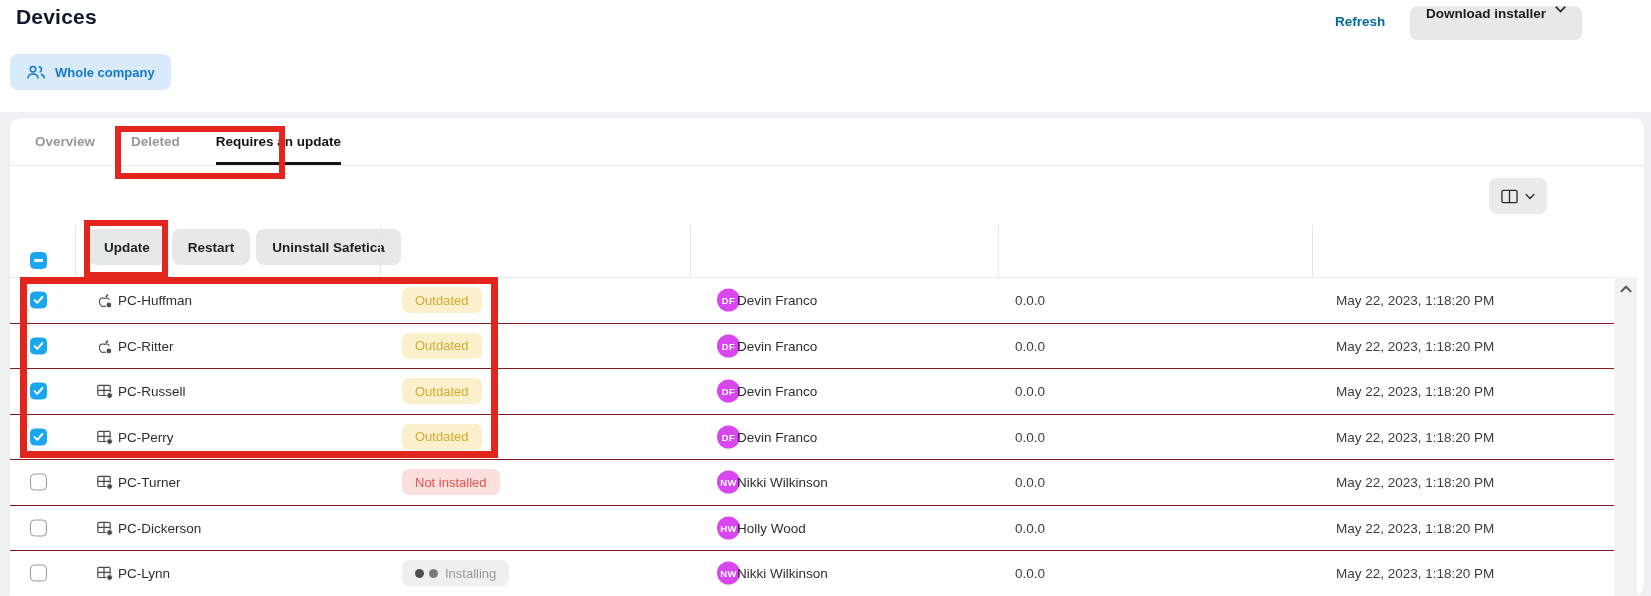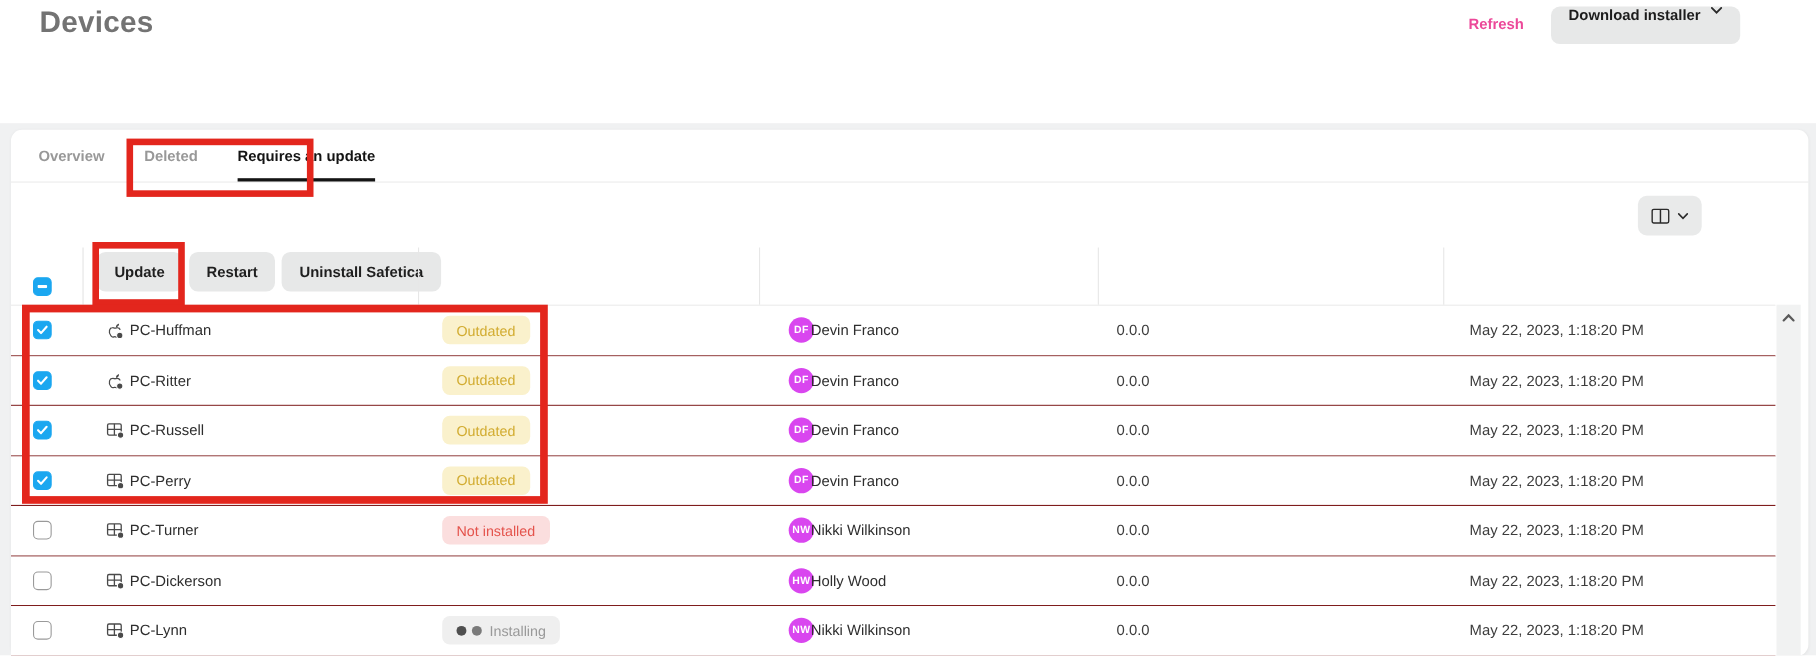--- a/index.html
+++ b/index.html
@@ -2,23 +2,23 @@
 <html style="--accent: #1ba7f0; --annotation: #e3261d; --warn-bg: #faf1cc; --warn-text: #d2ac31; --danger-bg: #fbdede; --danger-text: #e4534c; --prog-bg: #efefef; --prog-text: #999999; --dot-a: #4f4f4f; --dot-b: #7a7a7a; --chip-bg: #d9ebfb; --chip-text: #1878c8; --btn-bg: #e7e8e8;"><head>
 <meta charset="utf-8">
 <style>
   * { box-sizing: border-box; margin: 0; padding: 0; }
   body { background:#fff; font-family:"Liberation Sans", sans-serif; }
   .screen { position:relative; width:1651px; height:596px; background:#fff; overflow:hidden; }
 
   .gray-underlay { position:absolute; left:0; top:112px; width:1651px; height:484px; background:#f0f1f2; }
 
   
-  .page-title { position:absolute; left:36px; top:5px; font-size:27px; font-weight:700; color:#737373; letter-spacing:.2px; }
+  .page-title { position:absolute; left:16px; top:5px; font-size:21px; font-weight:700; color:#0f172a; letter-spacing:.2px; }
   .text-btn { position:absolute; left:1335px; top:14px; background:none; border:none; font-family:inherit;
-              font-size:13.5px; font-weight:700; color:#ec4899; cursor:pointer; }
+              font-size:13.5px; font-weight:700; color:#0369a1; cursor:pointer; }
   .download-btn { position:absolute; left:1410px; top:6px; height:34px; padding:0 16px; display:flex; align-items:flex-start; gap:9px;
                   background:var(--btn-bg); border:none; border-radius:8px; font-family:inherit;
                   font-size:13.5px; font-weight:700; color:#1c1c1c; cursor:pointer; }
   .scope-chip { position:absolute; left:10px; top:54px; height:36px; padding:0 16px; display:flex; align-items:center; gap:9px;
                 background:var(--chip-bg); border:none; border-radius:8px; color:var(--chip-text);
                 font-family:inherit; font-size:13px; font-weight:700; cursor:pointer; }
 
   
   .card { position:absolute; left:10px; top:118px; width:1634px; height:478px; background:#fff;
           border-radius:10px; box-shadow:0 1px 3px rgba(0,0,0,.05); }
@@ -85,20 +85,29 @@
   <div class="gray-underlay"></div>
 
   <h1 class="page-title">Devices</h1>
   <button class="text-btn">Refresh</button>
   <button class="download-btn">
     <span>Download installer</span>
     <svg width="11" height="7" viewBox="0 0 11 7" fill="none" stroke="#2b2b2b" stroke-width="1.7" stroke-linecap="round">
         <path d="M1.2 1.2L5.5 5.6 9.8 1.2"></path>
       </svg>
   </button>
+  <button class="scope-chip">
+    <svg width="20" height="15" viewBox="0 0 20 15" fill="none" stroke="currentColor" stroke-width="1.5" stroke-linecap="round" stroke-linejoin="round">
+        <circle cx="7" cy="4.2" r="2.7"></circle>
+        <path d="M1.9 13c.3-2.6 2.4-4.1 5.1-4.1S11.8 10.4 12.1 13"></path>
+        <path d="M13.2 1.8c1.3.3 2.3 1.3 2.3 2.6 0 1-.5 1.9-1.3 2.4"></path>
+        <path d="M15.3 9.3c1.7.6 2.7 1.9 2.9 3.7"></path>
+      </svg>
+    <span>Whole company</span>
+  </button>
 
   <section class="card">
     <nav class="tabs" id="tabs">
         <span class="tab">Overview</span>
         <span class="tab">Deleted</span>
         <span class="tab active">Requires an update</span>
       </nav>
 
     <button class="columns-btn">
       <svg width="17" height="15" viewBox="0 0 18 15" fill="none" stroke="#2b2b2b" stroke-width="1.4">

